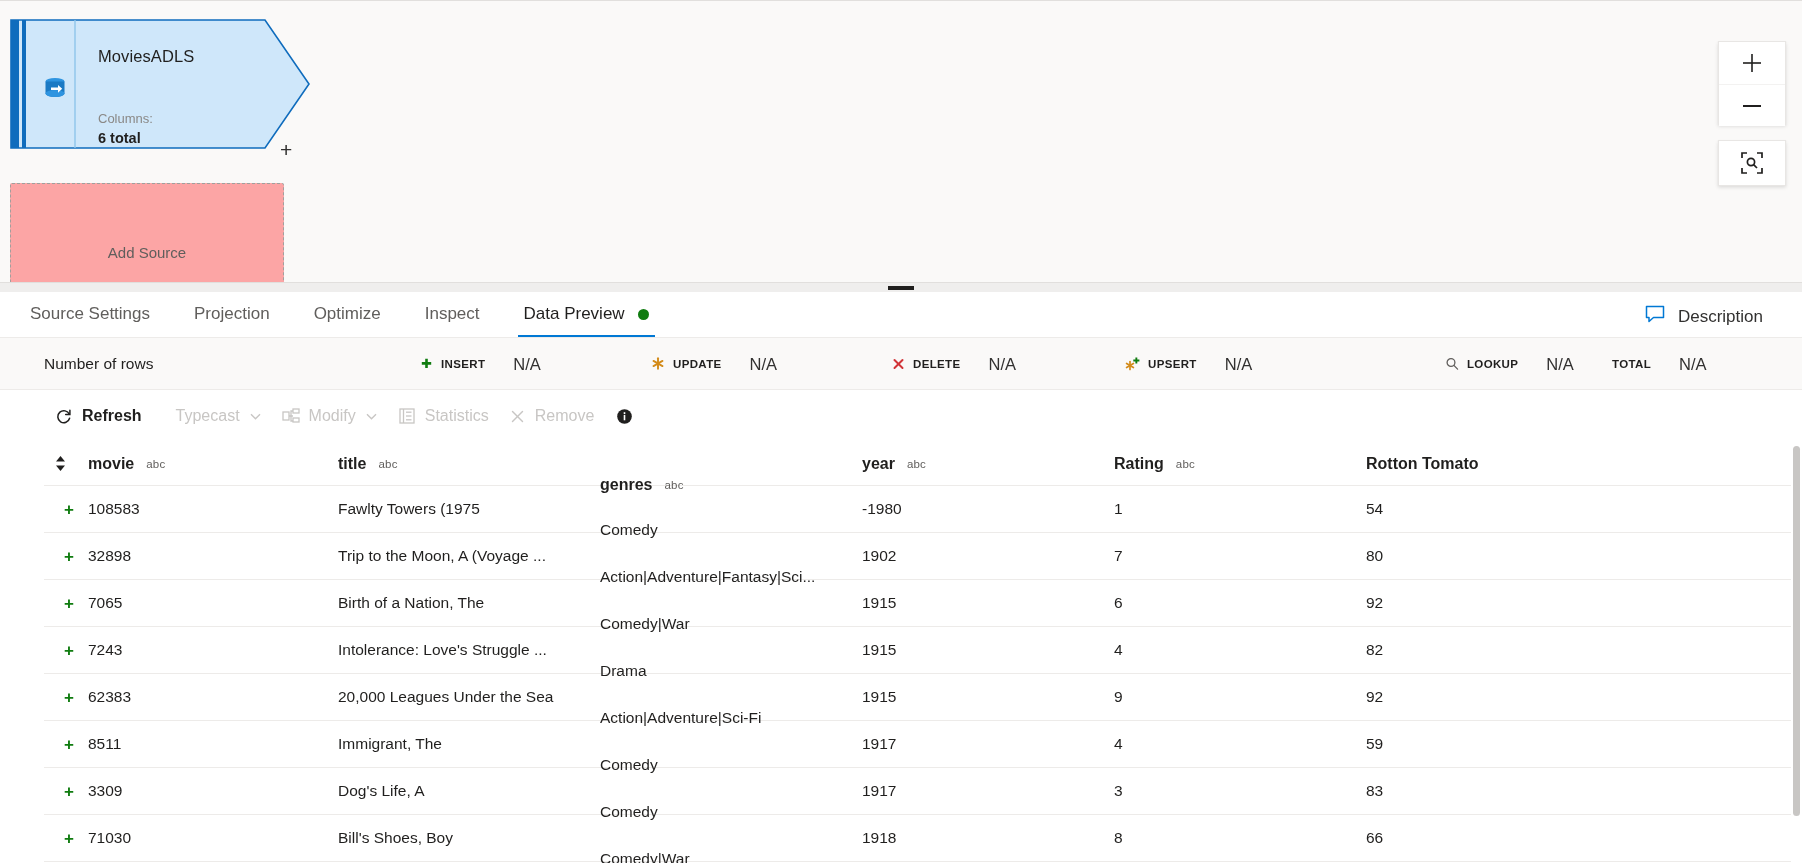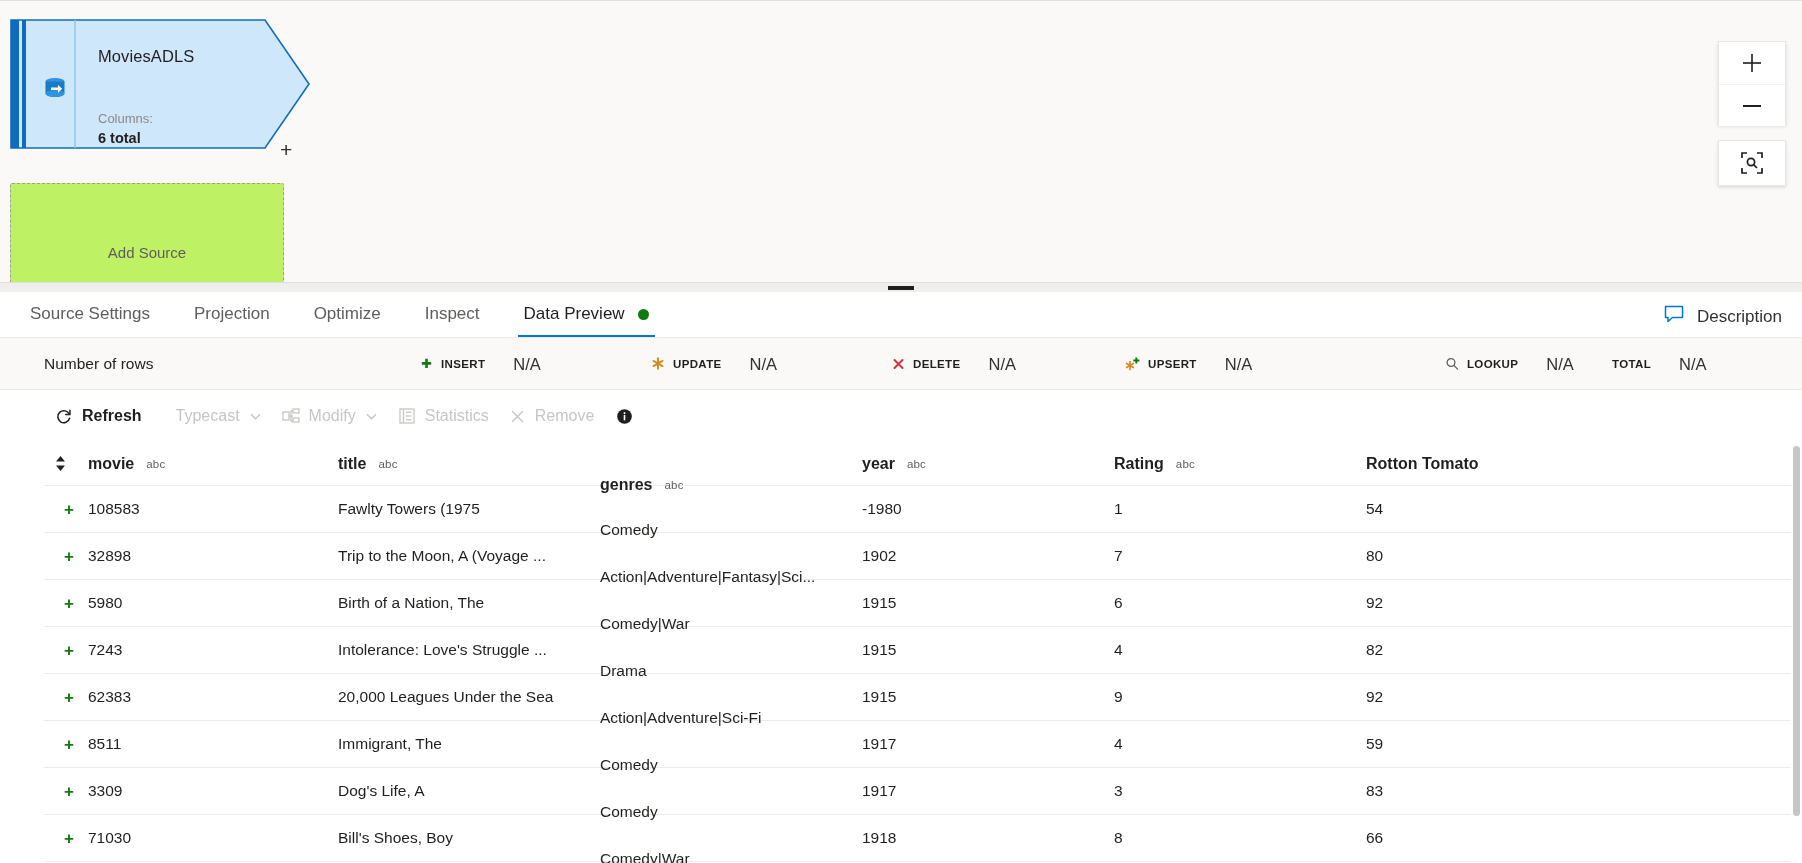--- a/index.html
+++ b/index.html
@@ -55,21 +55,21 @@
     font-size: 21px; color: #323130; line-height: 1;
     font-family: "Liberation Sans", sans-serif;
   }
 
   
   .add-source {
     position: absolute; left: 10px; top: 182px;
     width: 274px; height: 126px;
     border: 1.5px dashed #a19f9d;
     border-radius: 2px;
-    background: #bef264;
+    background: #fca5a5;
   }
   .add-source-label {
     position: absolute; left: 0; right: 0; top: 60px;
     text-align: center; font-size: 15px; color: #605e5c;
   }
 
   
   .zoom-stack {
     position: absolute; left: 1718px; top: 40px;
     width: 68px; height: 84px;
@@ -136,21 +136,21 @@
     content: ""; position: absolute;
     left: 16px; right: 16px; bottom: 0; height: 2.5px;
     background: #0078d4;
   }
   .tab-dot {
     display: inline-block;
     width: 11px; height: 11px; border-radius: 50%;
     background: #107c10; margin-left: 13px;
   }
   .description-btn {
-    position: absolute; right: 14px; top: 7px;
+    position: absolute; right: 33px; top: 7px;
     display: flex; align-items: center; gap: 12px;
     font-size: 17px; color: #323130;
     cursor: pointer; padding: 4px 6px;
   }
 
   
   .statsbar {
     position: relative;
     height: 52px;
     background: #faf9f8;
@@ -553,21 +553,21 @@
           <div class="cell c-title">Trip to the Moon, A (Voyage ...</div>
           <div class="cell c-genres">Action|Adventure|Fantasy|Sci...</div>
           <div class="cell c-year">1902</div>
           <div class="cell c-rating">7</div>
           <div class="cell c-tom">80</div>
         </div>
         <div class="grid-row">
           <div class="cell c-sort">
             <span class="row-plus">+</span>
           </div>
-          <div class="cell c-movie">5980</div>
+          <div class="cell c-movie">7065</div>
           <div class="cell c-title">Birth of a Nation, The</div>
           <div class="cell c-genres">Comedy|War</div>
           <div class="cell c-year">1915</div>
           <div class="cell c-rating">6</div>
           <div class="cell c-tom">92</div>
         </div>
         <div class="grid-row">
           <div class="cell c-sort">
             <span class="row-plus">+</span>
           </div>

